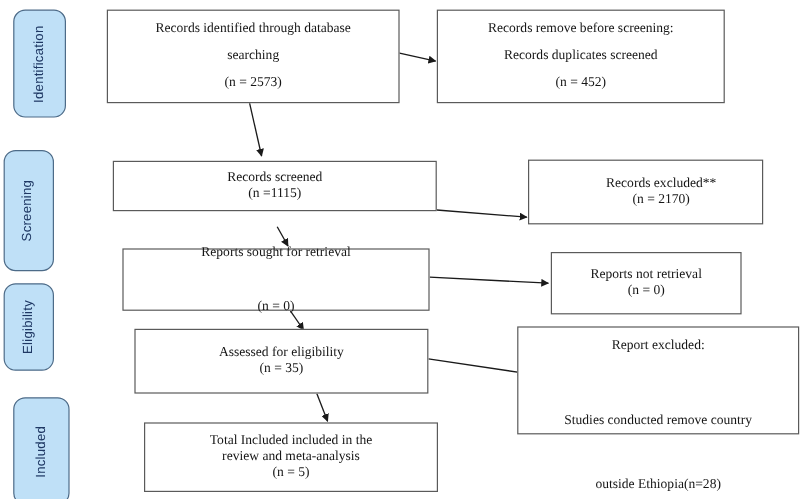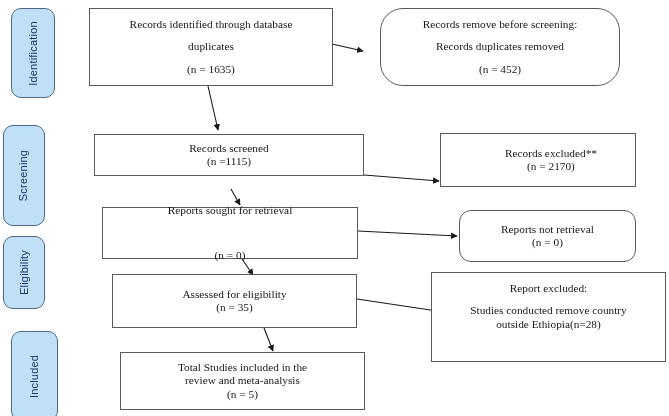--- a/index.html
+++ b/index.html
@@ -54,20 +54,21 @@
     padding: 3px 6px;
   }
   .flow-box .ln {
     display: block;
     white-space: nowrap;
   }
   .flow-box .ln.gap-mid { margin-top: 9px; }
   .flow-box.align-top {
     justify-content: flex-start;
     padding-top: 9px;
+    gap: 40px;
   }
   
   #connectors {
     position: absolute;
     left: 0;
     top: 0;
     width: 669px;
     height: 416px;
     pointer-events: none;
   }
@@ -112,60 +113,60 @@
 
     <path d="M 242 259 L 253 275" stroke="#1a1a1a" stroke-width="1.1" fill="none" marker-end="url(#ah)"></path>
 
     <path d="M 357 299 L 437 311" stroke="#1a1a1a" stroke-width="1.1" fill="none" marker-end="url(#ah)"></path>
 
     <path d="M 264 328 L 273 351" stroke="#1a1a1a" stroke-width="1.1" fill="none" marker-end="url(#ah)"></path>
   </svg>
 
   <div class="flow-box" style="left:89px; top:8px; width:244px; height:78px;">
     <span class="ln">Records identified through database</span>
-    <span class="ln gap-mid">duplicates</span>
-    <span class="ln gap-mid">(n = 1635)</span>
+    <span class="ln gap-mid">searching</span>
+    <span class="ln gap-mid">(n = 2573)</span>
   </div>
 
-  <div class="flow-box" style="left:380px; top:8px; width:240px; height:78px;border-radius:23px;">
+  <div class="flow-box" style="left:364px; top:8px; width:240px; height:78px;">
     <span class="ln">Records remove before screening:</span>
-    <span class="ln gap-mid">Records duplicates removed</span>
+    <span class="ln gap-mid">Records duplicates screened</span>
     <span class="ln gap-mid">(n = 452)</span>
   </div>
 
   <div class="flow-box" style="left:94px; top:134px; width:270px; height:42px;">
     <span class="ln">Records screened</span>
     <span class="ln">(n =1115)</span>
   </div>
 
   <div class="flow-box" style="left:440px; top:133px; width:196px; height:54px;padding-left:32px;">
     <span class="ln">Records excluded**</span>
     <span class="ln">(n = 2170)</span>
   </div>
 
   <div class="flow-box" style="left:102px; top:207px; width:256px; height:52px;gap:32px;">
     <span class="ln">Reports sought for retrieval</span>
     <span class="ln">(n = 0)</span>
   </div>
 
-  <div class="flow-box" style="left:459px; top:210px; width:177px; height:52px;border-radius:12px;">
+  <div class="flow-box" style="left:459px; top:210px; width:159px; height:52px;">
     <span class="ln">Reports not retrieval</span>
     <span class="ln">(n = 0)</span>
   </div>
 
   <div class="flow-box" style="left:112px; top:274px; width:245px; height:54px;">
     <span class="ln">Assessed for eligibility</span>
     <span class="ln">(n = 35)</span>
   </div>
 
   <div class="flow-box align-top" style="left:431px; top:272px; width:235px; height:90px;">
     <span class="ln">Report excluded:</span>
     <span class="ln gap-mid">Studies conducted remove country</span>
     <span class="ln">outside Ethiopia(n=28)</span>
   </div>
 
   <div class="flow-box" style="left:120px; top:352px; width:245px; height:58px;">
-    <span class="ln">Total Studies included in the</span>
+    <span class="ln">Total Included included in the</span>
     <span class="ln">review and meta-analysis</span>
     <span class="ln">(n = 5)</span>
   </div>
 
 </div>
 
 </body></html>

